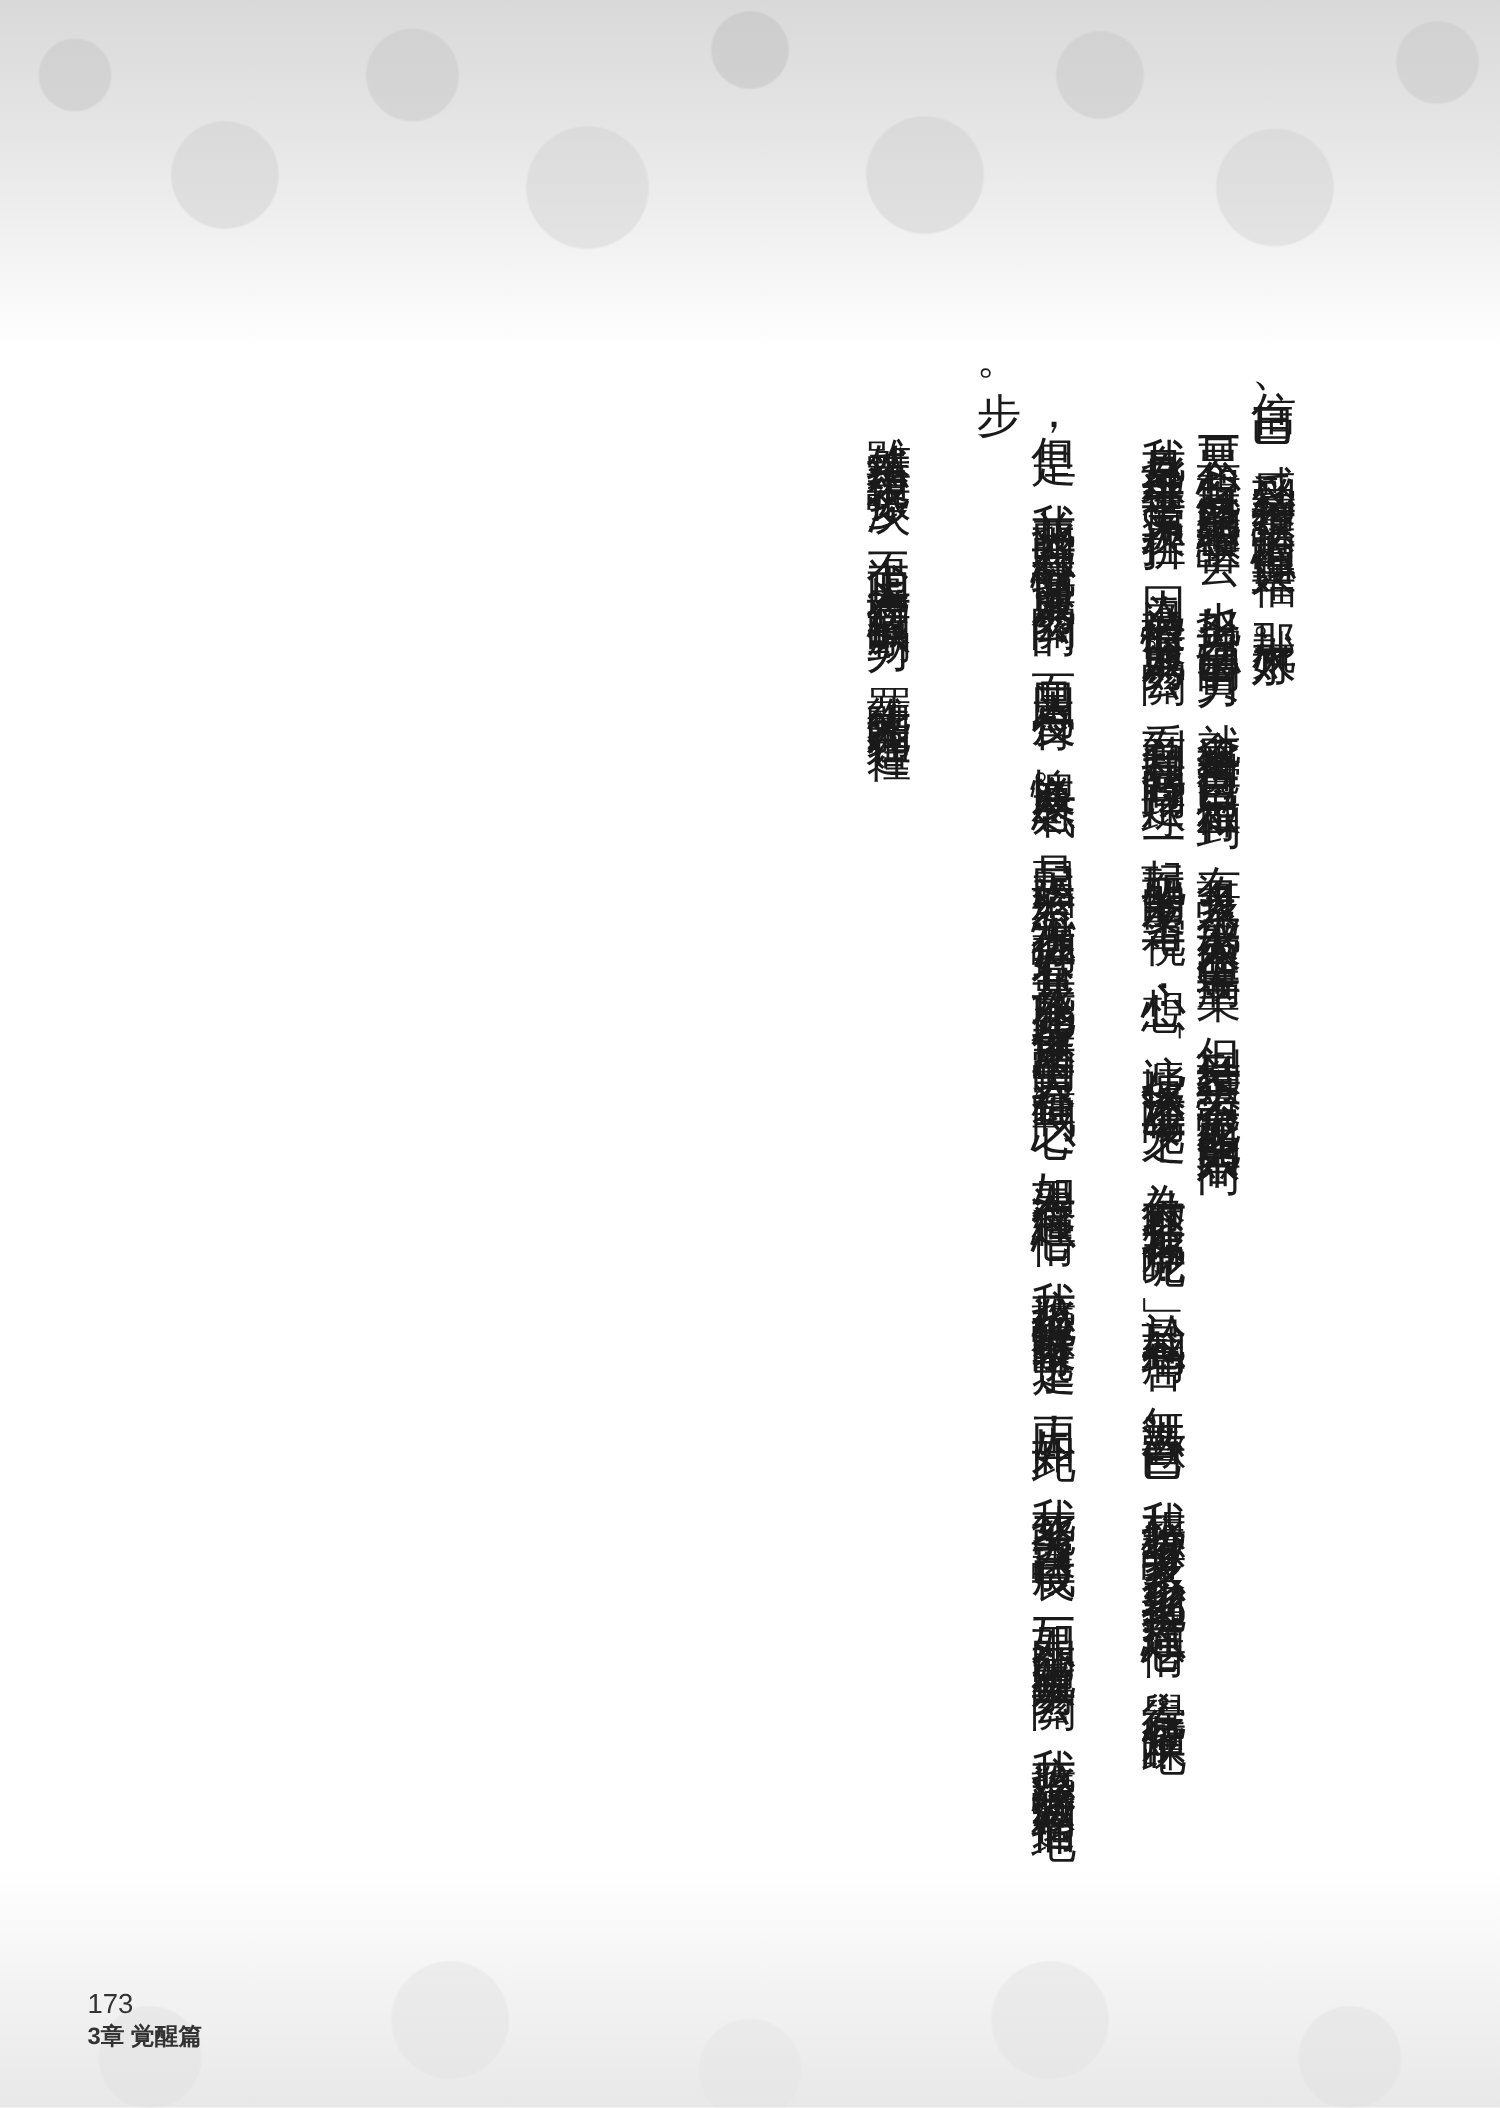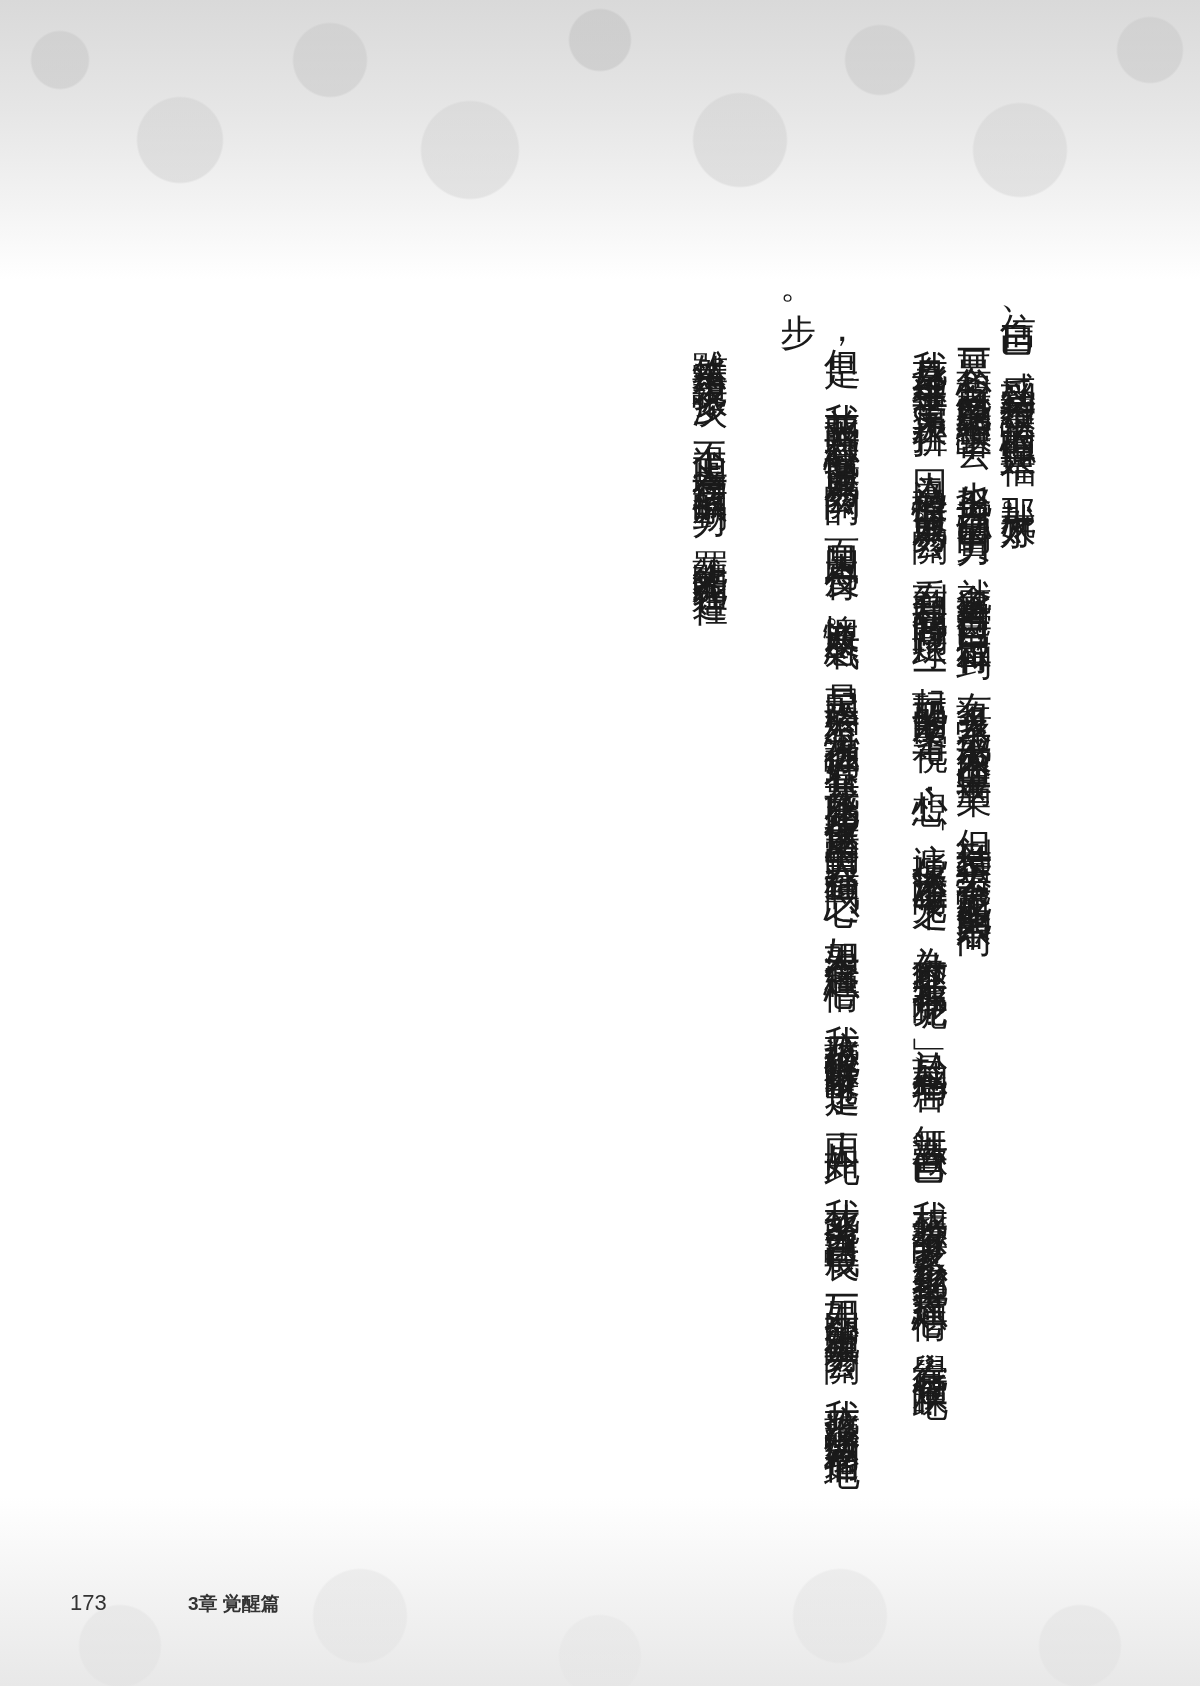--- a/index.html
+++ b/index.html
@@ -66,20 +66,21 @@
       margin-left: 44px;
     }
     .footer {
       position: absolute;
       top: 1590px;
       left: 70px;
       font-family: "Liberation Sans", sans-serif;
       color: #333;
       display: flex;
       align-items: baseline;
+      flex-direction: column;
     }
     .page-number {
       font-size: 22px;
       width: 118px;
     }
     .chapter-title {
       font-size: 19px;
       font-weight: bold;
       text-align: center;
     }

